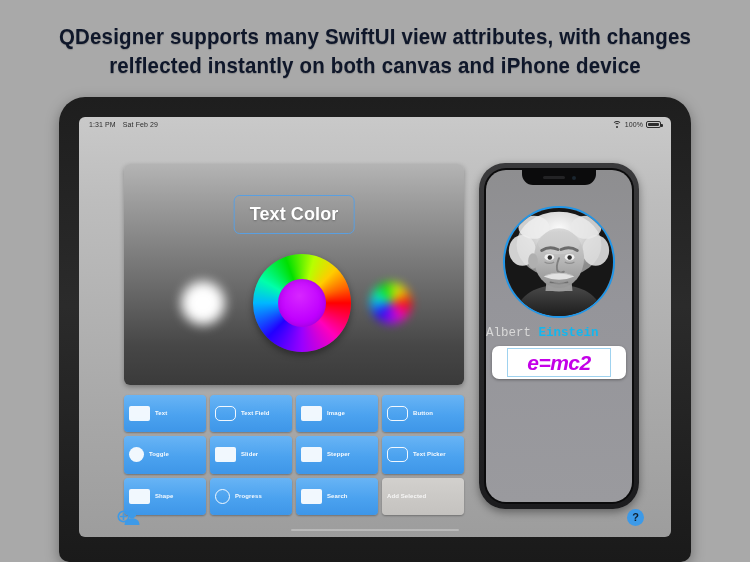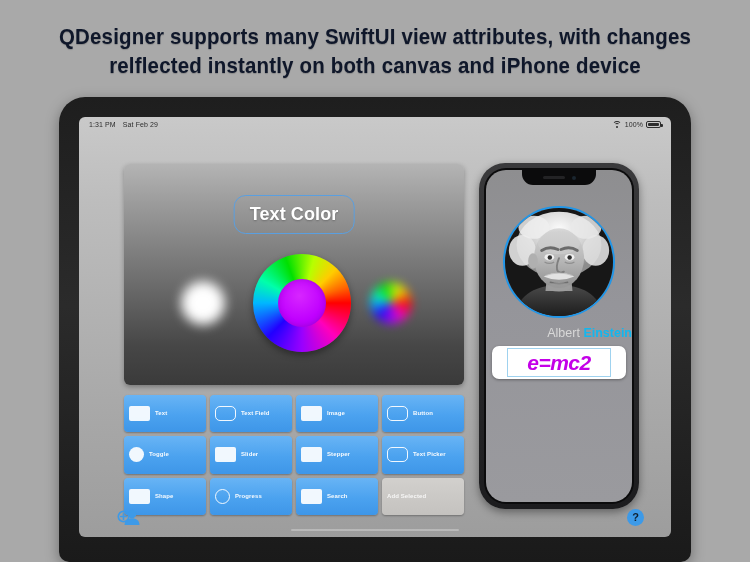--- a/index.html
+++ b/index.html
@@ -107,21 +107,21 @@
     overflow: hidden;
   }
 
   .text-color-box {
     position: absolute;
     left: 50%;
     transform: translateX(-50%);
     top: 31px;
     padding: 8px 15px;
     border: 1.6px solid #5a9fe0;
-    border-radius: 12px;
+    border-radius: 6px;
     color: #ffffff;
     font-weight: bold;
     font-size: 18px;
     letter-spacing: 0.1px;
     white-space: nowrap;
     text-shadow: 0 1px 2px rgba(0,0,0,0.25);
   }
 
   
   .white-blob {
@@ -272,24 +272,25 @@
     border: 2.4px solid #2196e8;
     overflow: hidden;
     background: #787878;
   }
   .portrait svg { display: block; width: 100%; height: 100%; }
 
   .person-name {
     position: absolute;
     left: 0; top: 156px;
     width: 100%;
-    text-align: right;
+    text-align: left;
     font-size: 12.5px;
     font-weight: 500;
     white-space: nowrap;
+    font-family: Liberation Mono, monospace;
   }
   .person-name .fname { color: #d8d8d8; }
   .person-name .lname { color: #12b7ef; font-weight: bold; }
 
   .formula-field {
     position: absolute;
     left: 50%; transform: translateX(-50%);
     top: 176px;
     width: 134px; height: 33px;
     background: #ffffff;

